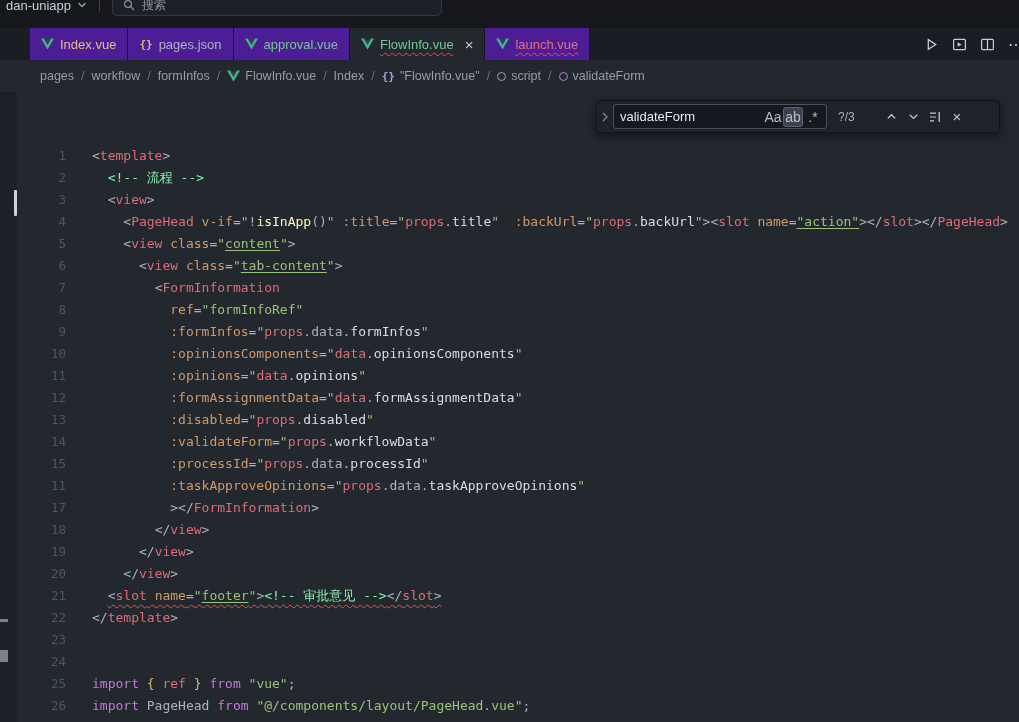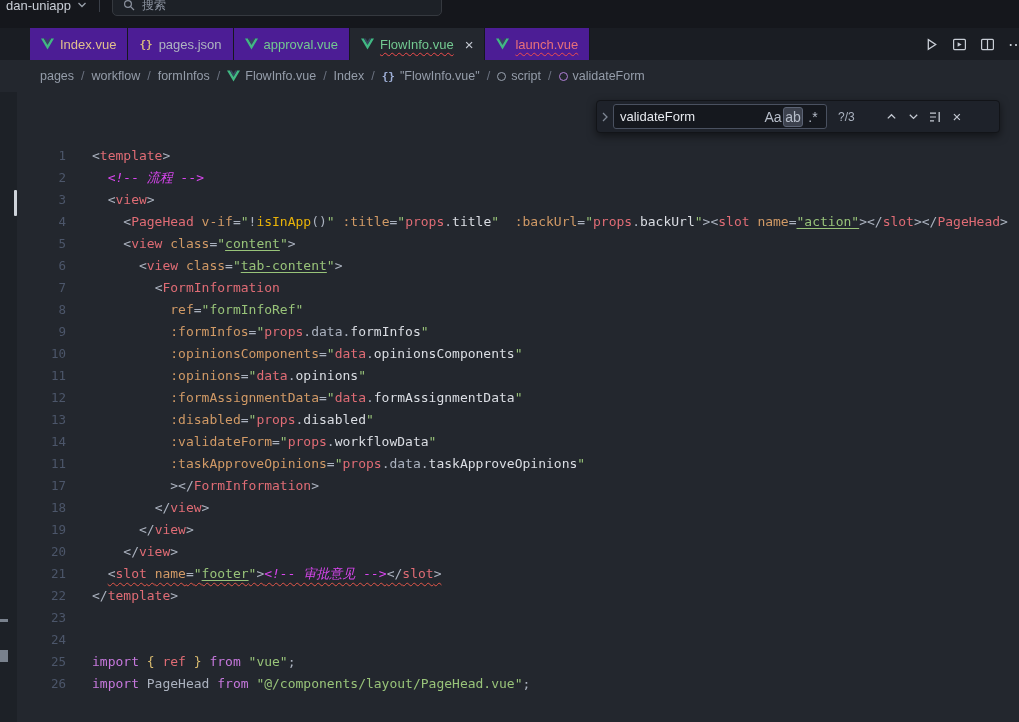--- a/index.html
+++ b/index.html
@@ -48,26 +48,26 @@
   .editor{position:absolute;top:92px;left:17px;right:0;bottom:0;overflow:hidden}
   .code{padding-top:53px;font-family:"DejaVu Sans Mono",monospace;font-size:13px;line-height:22px}
   .cl{display:flex;height:22px}
   .ln{width:49px;flex:none;text-align:right;color:#4c566a;font-size:12.5px}
   .lc{padding-left:26px;white-space:pre}
   .tk-pn{color:#abb2bf}
   .tk-tg{color:#e06c75}
   .tk-at{color:#d19a66}
   .tk-st{color:#98c379}
   .tk-stu{color:#98c379;text-decoration:underline;text-underline-offset:2px}
-  .tk-cm{color:#d946ef;font-style:italic}
+  .tk-cm{color:#86efac;}
   .tk-kw{color:#c678dd}
   .tk-vr{color:#e06c75}
   .tk-id{color:#abb2bf}
   .tk-idb{color:#dadde3;font-weight:normal}
-  .tk-fn{color:#eab308}
+  .tk-fn{color:#fef9c3}
   .tk-br{color:#d7ba6f}
   .tk-ws{color:#abb2bf}
   .squiggle{text-decoration:underline;text-decoration-style:wavy;text-decoration-color:#e45649;text-decoration-thickness:1px;text-underline-offset:4px}
 
   
   .findw{position:absolute;top:100px;right:19px;width:404px;height:33px;background:#1e222a;border:1px solid #121418;border-radius:4px;box-shadow:0 3px 9px rgba(0,0,0,.5);display:flex;align-items:center;padding:0 6px 0 0;z-index:5}
   .toggle{width:16px;height:100%;display:flex;align-items:center;justify-content:center;color:#7f8794}
   .find-input-wrap{display:flex;align-items:center;background:#15181e;border:1px solid #4a5160;border-radius:3px;height:25px;width:214px;padding:0 3px 0 2px}
   .find-input{flex:1;min-width:0;background:transparent;border:none;outline:none;color:#e6e9ee;font-size:13px;font-family:"Liberation Sans",sans-serif;padding:0 4px}
   .opt{width:20px;height:20px;flex:none;display:flex;align-items:center;justify-content:center;color:#b6bdc9;font-size:14px;border-radius:3px;border:1px solid transparent}
@@ -270,20 +270,24 @@
         <span class="ln">12</span>
         <span class="lc"><span class="tk-ws">          </span><span class="tk-at">:formAssignmentData</span><span class="tk-pn">=</span><span class="tk-st">"</span><span class="tk-vr">data</span><span class="tk-pn">.</span><span class="tk-idb">formAssignmentData</span><span class="tk-st">"</span></span>
       </div>
       <div class="cl">
         <span class="ln">13</span>
         <span class="lc"><span class="tk-ws">          </span><span class="tk-at">:disabled</span><span class="tk-pn">=</span><span class="tk-st">"</span><span class="tk-vr">props</span><span class="tk-pn">.</span><span class="tk-idb">disabled</span><span class="tk-st">"</span></span>
       </div>
       <div class="cl">
         <span class="ln">14</span>
         <span class="lc"><span class="tk-ws">          </span><span class="tk-at">:validateForm</span><span class="tk-pn">=</span><span class="tk-st">"</span><span class="tk-vr">props</span><span class="tk-pn">.</span><span class="tk-idb">workflowData</span><span class="tk-st">"</span></span>
+      </div>
+      <div class="cl">
+        <span class="ln">15</span>
+        <span class="lc"><span class="tk-ws">          </span><span class="tk-at">:processId</span><span class="tk-pn">=</span><span class="tk-st">"</span><span class="tk-vr">props</span><span class="tk-pn">.</span><span class="tk-id">data</span><span class="tk-pn">.</span><span class="tk-idb">processId</span><span class="tk-st">"</span></span>
       </div>
       <div class="cl">
         <span class="ln">11</span>
         <span class="lc"><span class="tk-ws">          </span><span class="tk-at">:taskApproveOpinions</span><span class="tk-pn">=</span><span class="tk-st">"</span><span class="tk-vr">props</span><span class="tk-pn">.</span><span class="tk-id">data</span><span class="tk-pn">.</span><span class="tk-idb">taskApproveOpinions</span><span class="tk-st">"</span></span>
       </div>
       <div class="cl">
         <span class="ln">17</span>
         <span class="lc"><span class="tk-ws">          </span><span class="tk-pn">&gt;&lt;/</span><span class="tk-tg">FormInformation</span><span class="tk-pn">&gt;</span></span>
       </div>
       <div class="cl">

